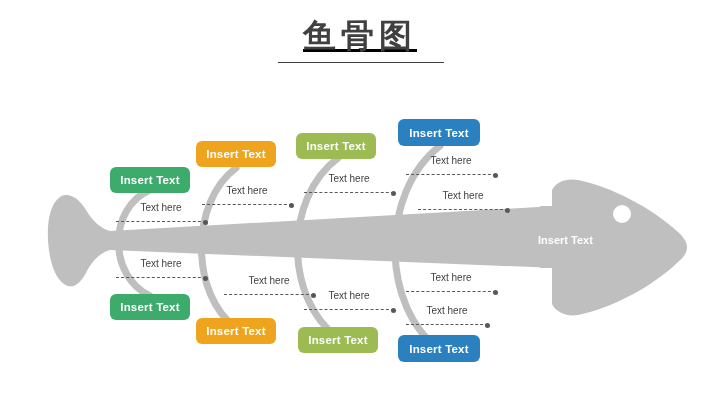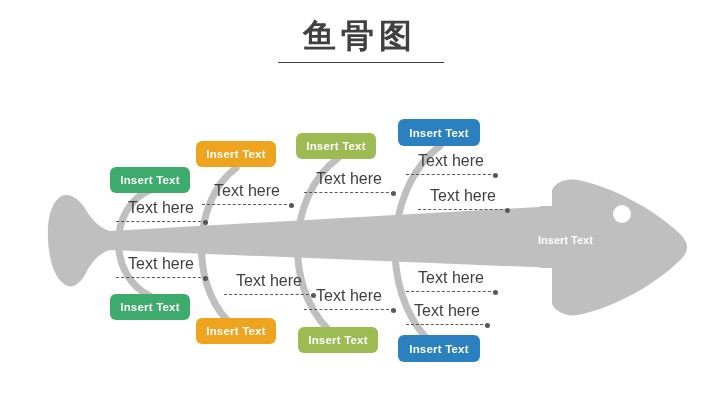--- a/index.html
+++ b/index.html
@@ -22,20 +22,21 @@
     height: 405px;
   }
 
   
   .title-block {
     position: absolute;
     left: 0;
     top: 16px;
     width: 720px;
     text-align: center;
+    text-decoration: underline;
   }
   .title-text {
     font-family: "DejaVu Sans", "Liberation Sans", sans-serif;
     font-size: 33px;
     font-weight: bold;
     color: #404040;
     letter-spacing: 5px;
     line-height: 40px;
   }
   .title-rule {
@@ -73,21 +74,21 @@
   .cause {
     position: absolute;
     height: 24px;
   }
   .cause-label {
     position: absolute;
     left: 0;
     top: 0;
     width: 100%;
     text-align: center;
-    font-size: 16px;
+    font-size: 10px;
     color: #3f3f3f;
     line-height: 12px;
     white-space: nowrap;
   }
   .cause-line {
     position: absolute;
     left: 0;
     bottom: 4px;
     width: 100%;
     height: 0;

